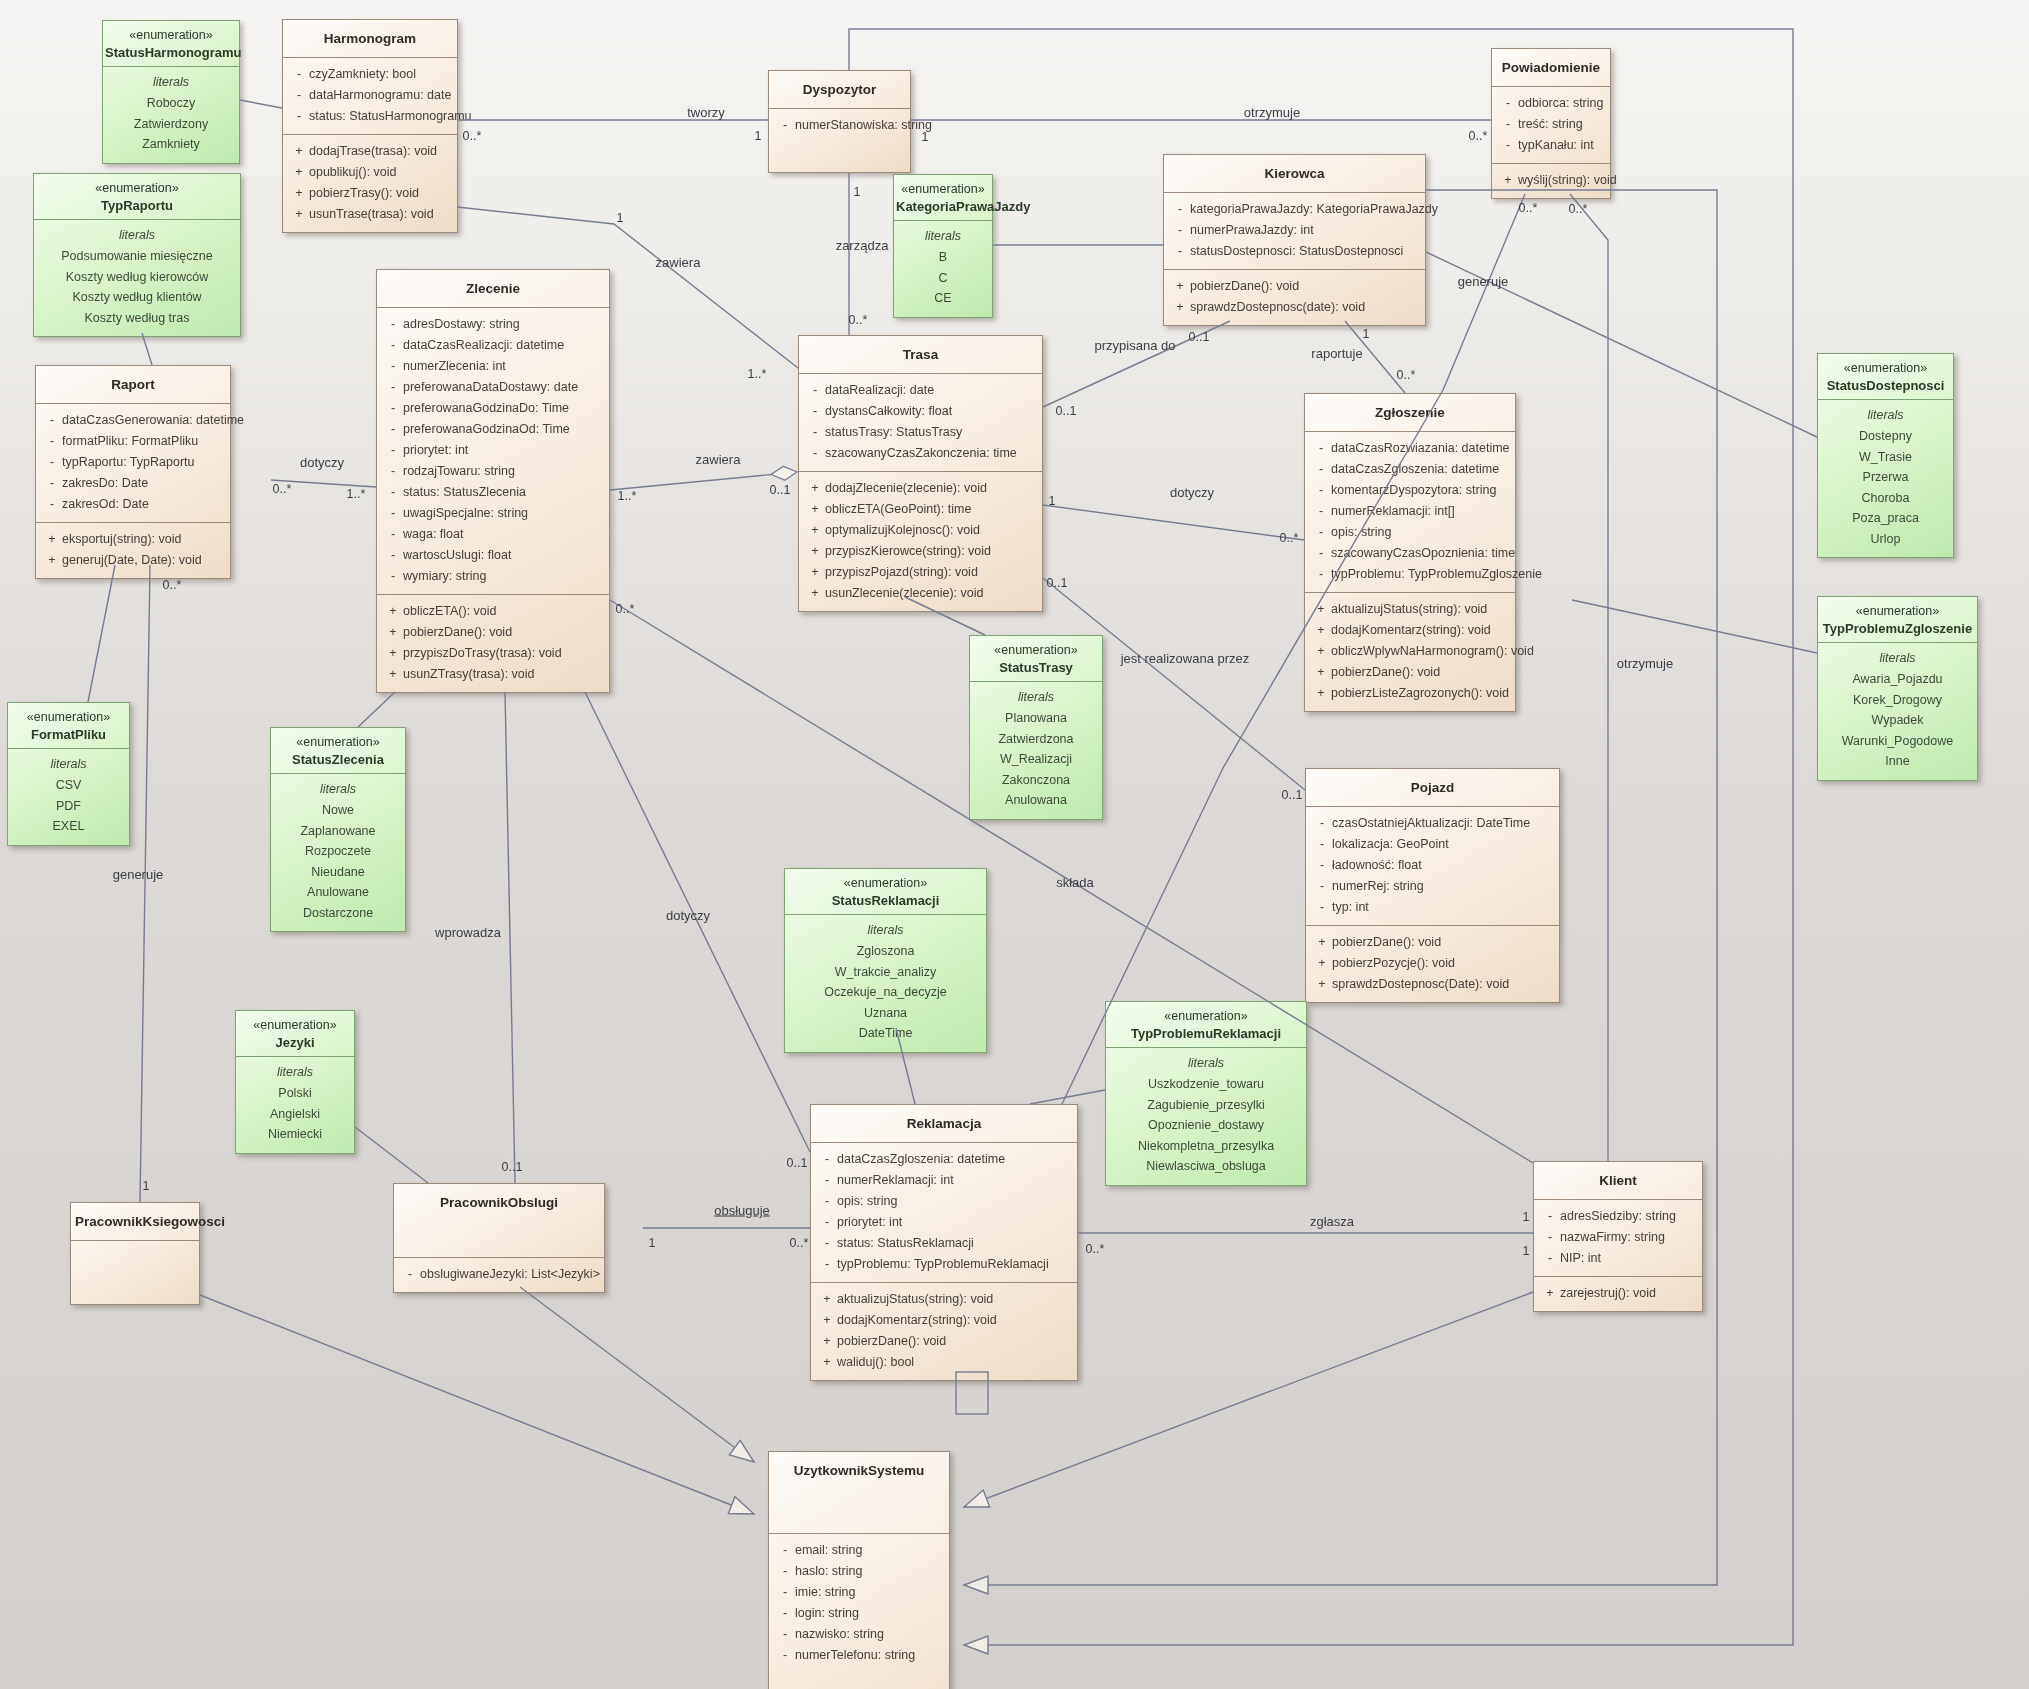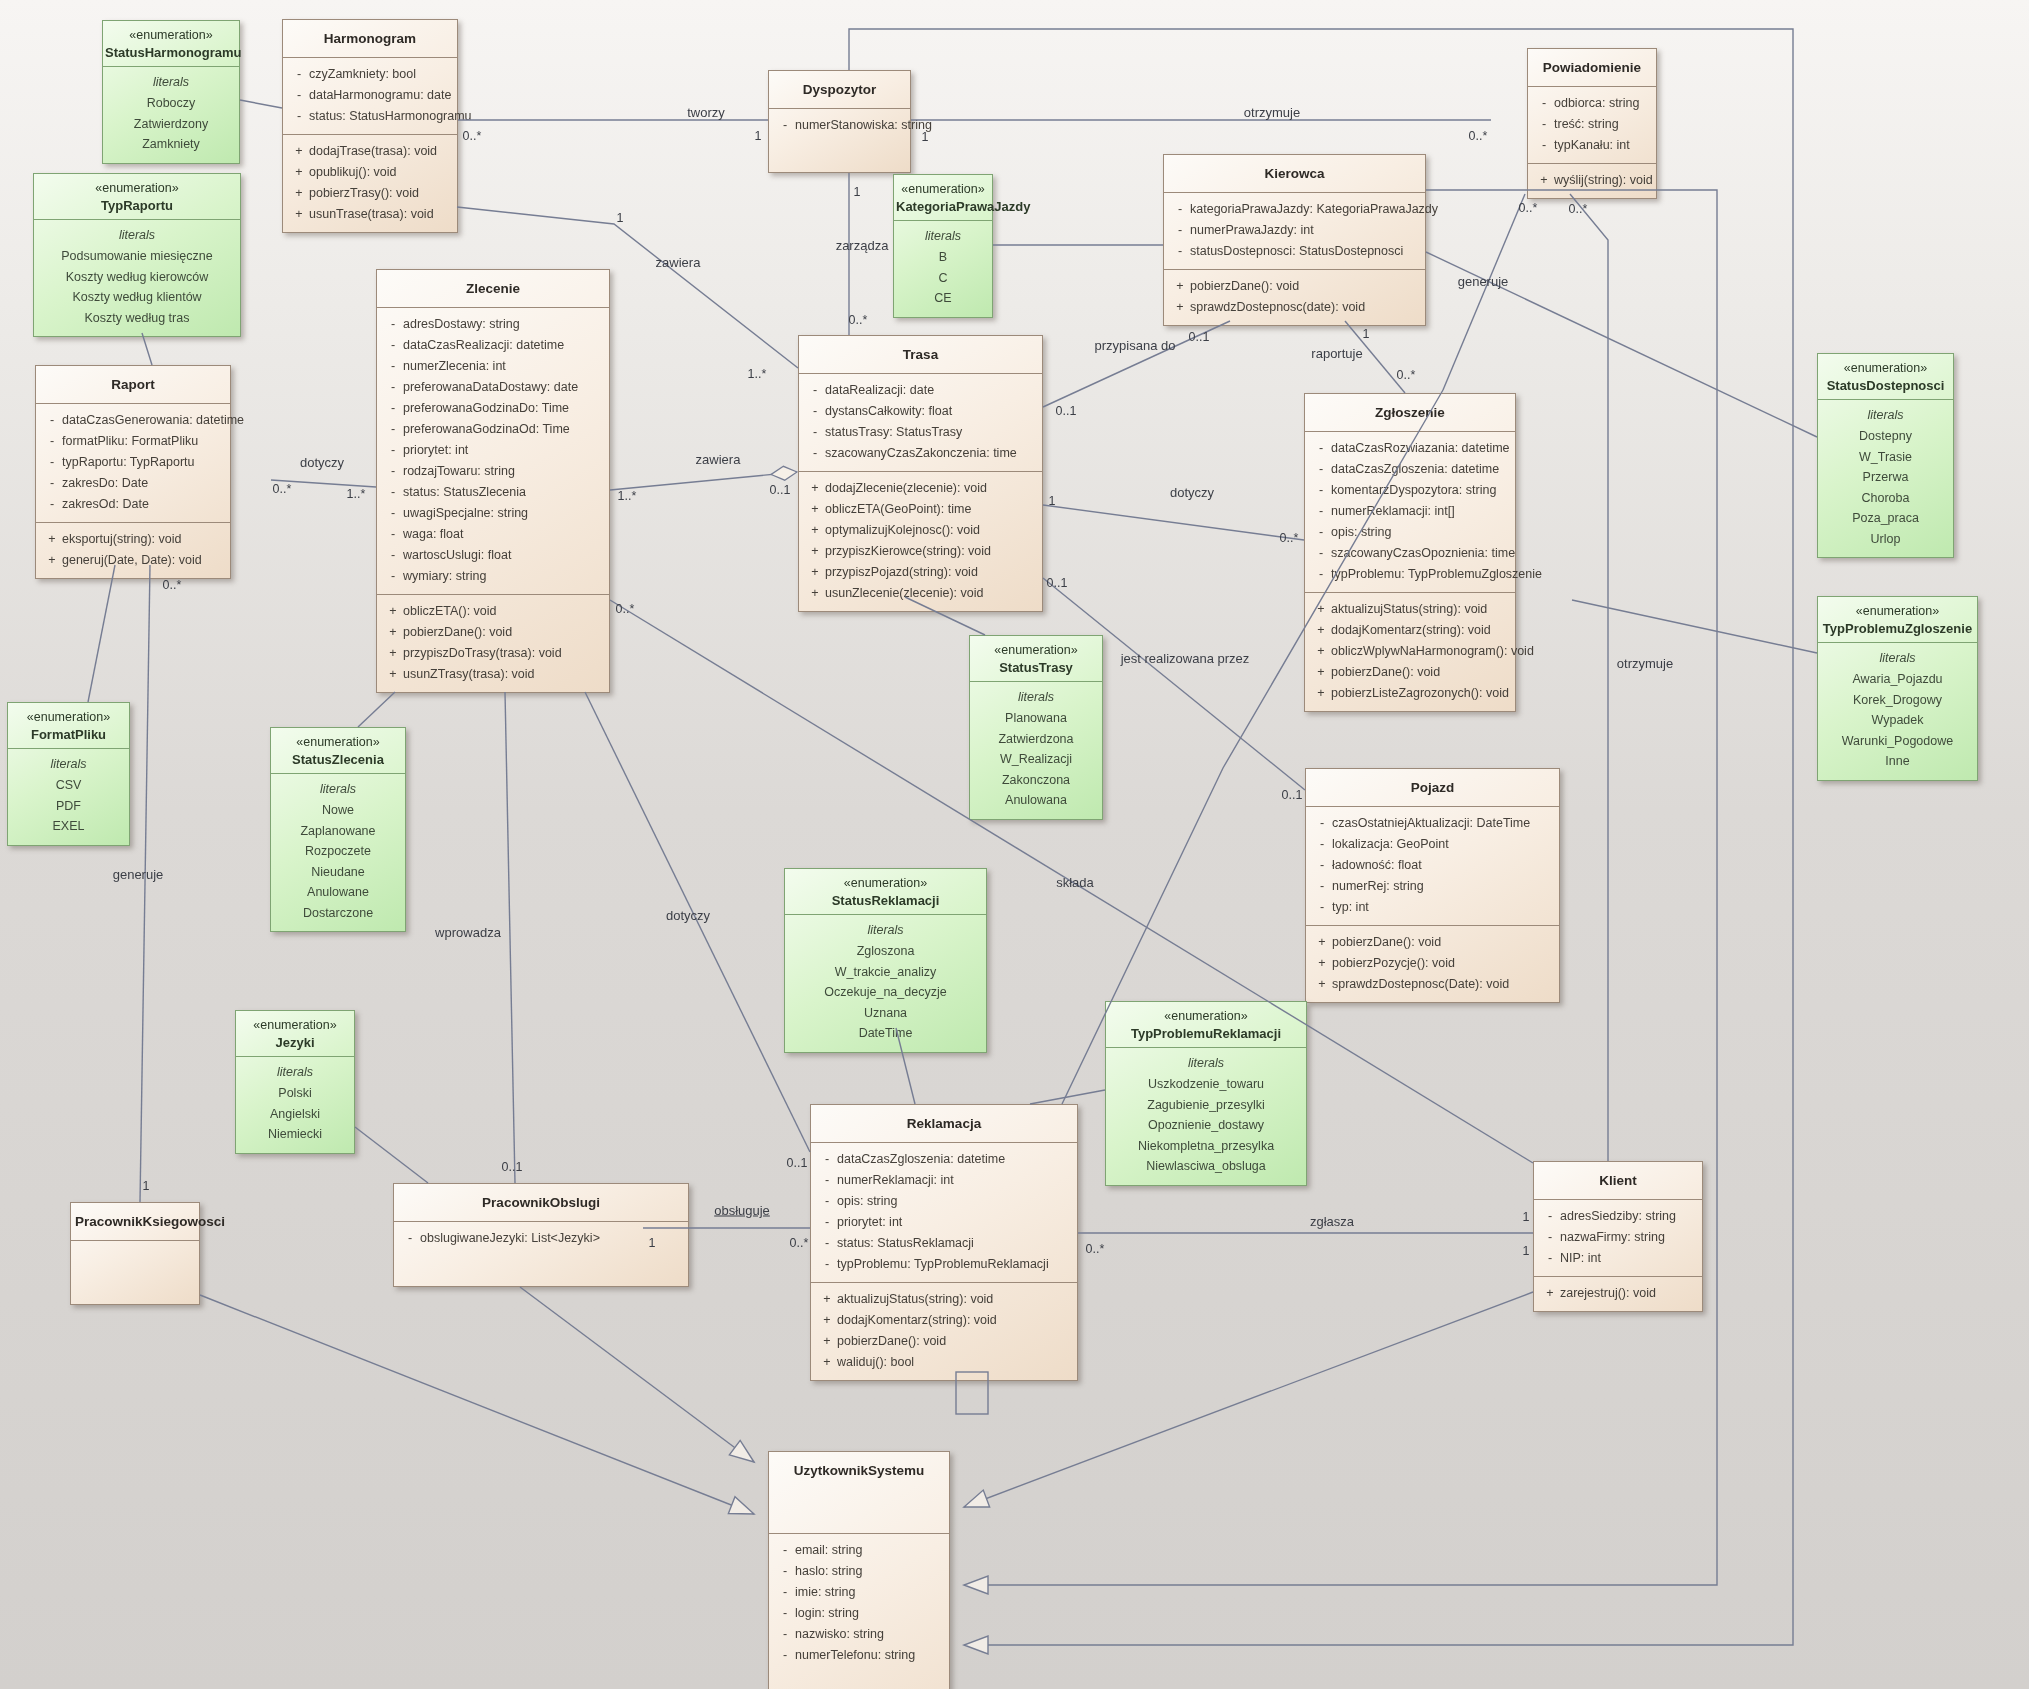--- a/index.html
+++ b/index.html
@@ -93,21 +93,21 @@
         <div class="row">
           <div class="pm">+</div>
           <span>pobierzDane(): void</span>
         </div>
         <div class="row">
           <div class="pm">+</div>
           <span>sprawdzDostepnosc(date): void</span>
         </div>
       </div>
     </div>
-    <div class="cls" style="left: 1491px; top: 48px; width: 130px; margin-left: 36px;">
+    <div class="cls" style="left: 1491px; top: 48px; width: 120px;">
       <div class="cls-title">Powiadomienie</div>
       <div class="compart">
         <div class="row">
           <div class="pm">-</div>
           <span>odbiorca: string</span>
         </div>
         <div class="row">
           <div class="pm">-</div>
           <span>treść: string</span>
         </div>
@@ -371,21 +371,21 @@
         <div class="row">
           <div class="pm">+</div>
           <span>sprawdzDostepnosc(Date): void</span>
         </div>
       </div>
     </div>
     <div class="cls" style="left: 70px; top: 1202px; width: 130px; min-height: 103px;">
       <div class="cls-title">PracownikKsiegowosci</div>
       <div class="compart grow"></div>
     </div>
-    <div class="cls" style="left: 393px; top: 1183px; width: 296px; min-height: 104px;">
+    <div class="cls" style="left: 393px; top: 1183px; width: 212px; min-height: 104px; gap: 36px;">
       <div class="cls-title">PracownikObslugi</div>
       <div class="compart grow">
         <div class="row">
           <div class="pm">-</div>
           <span>obslugiwaneJezyki: List&lt;Jezyki&gt;</span>
         </div>
       </div>
     </div>
     <div class="cls" style="left: 810px; top: 1104px; width: 268px;">
       <div class="cls-title">Reklamacja</div>

